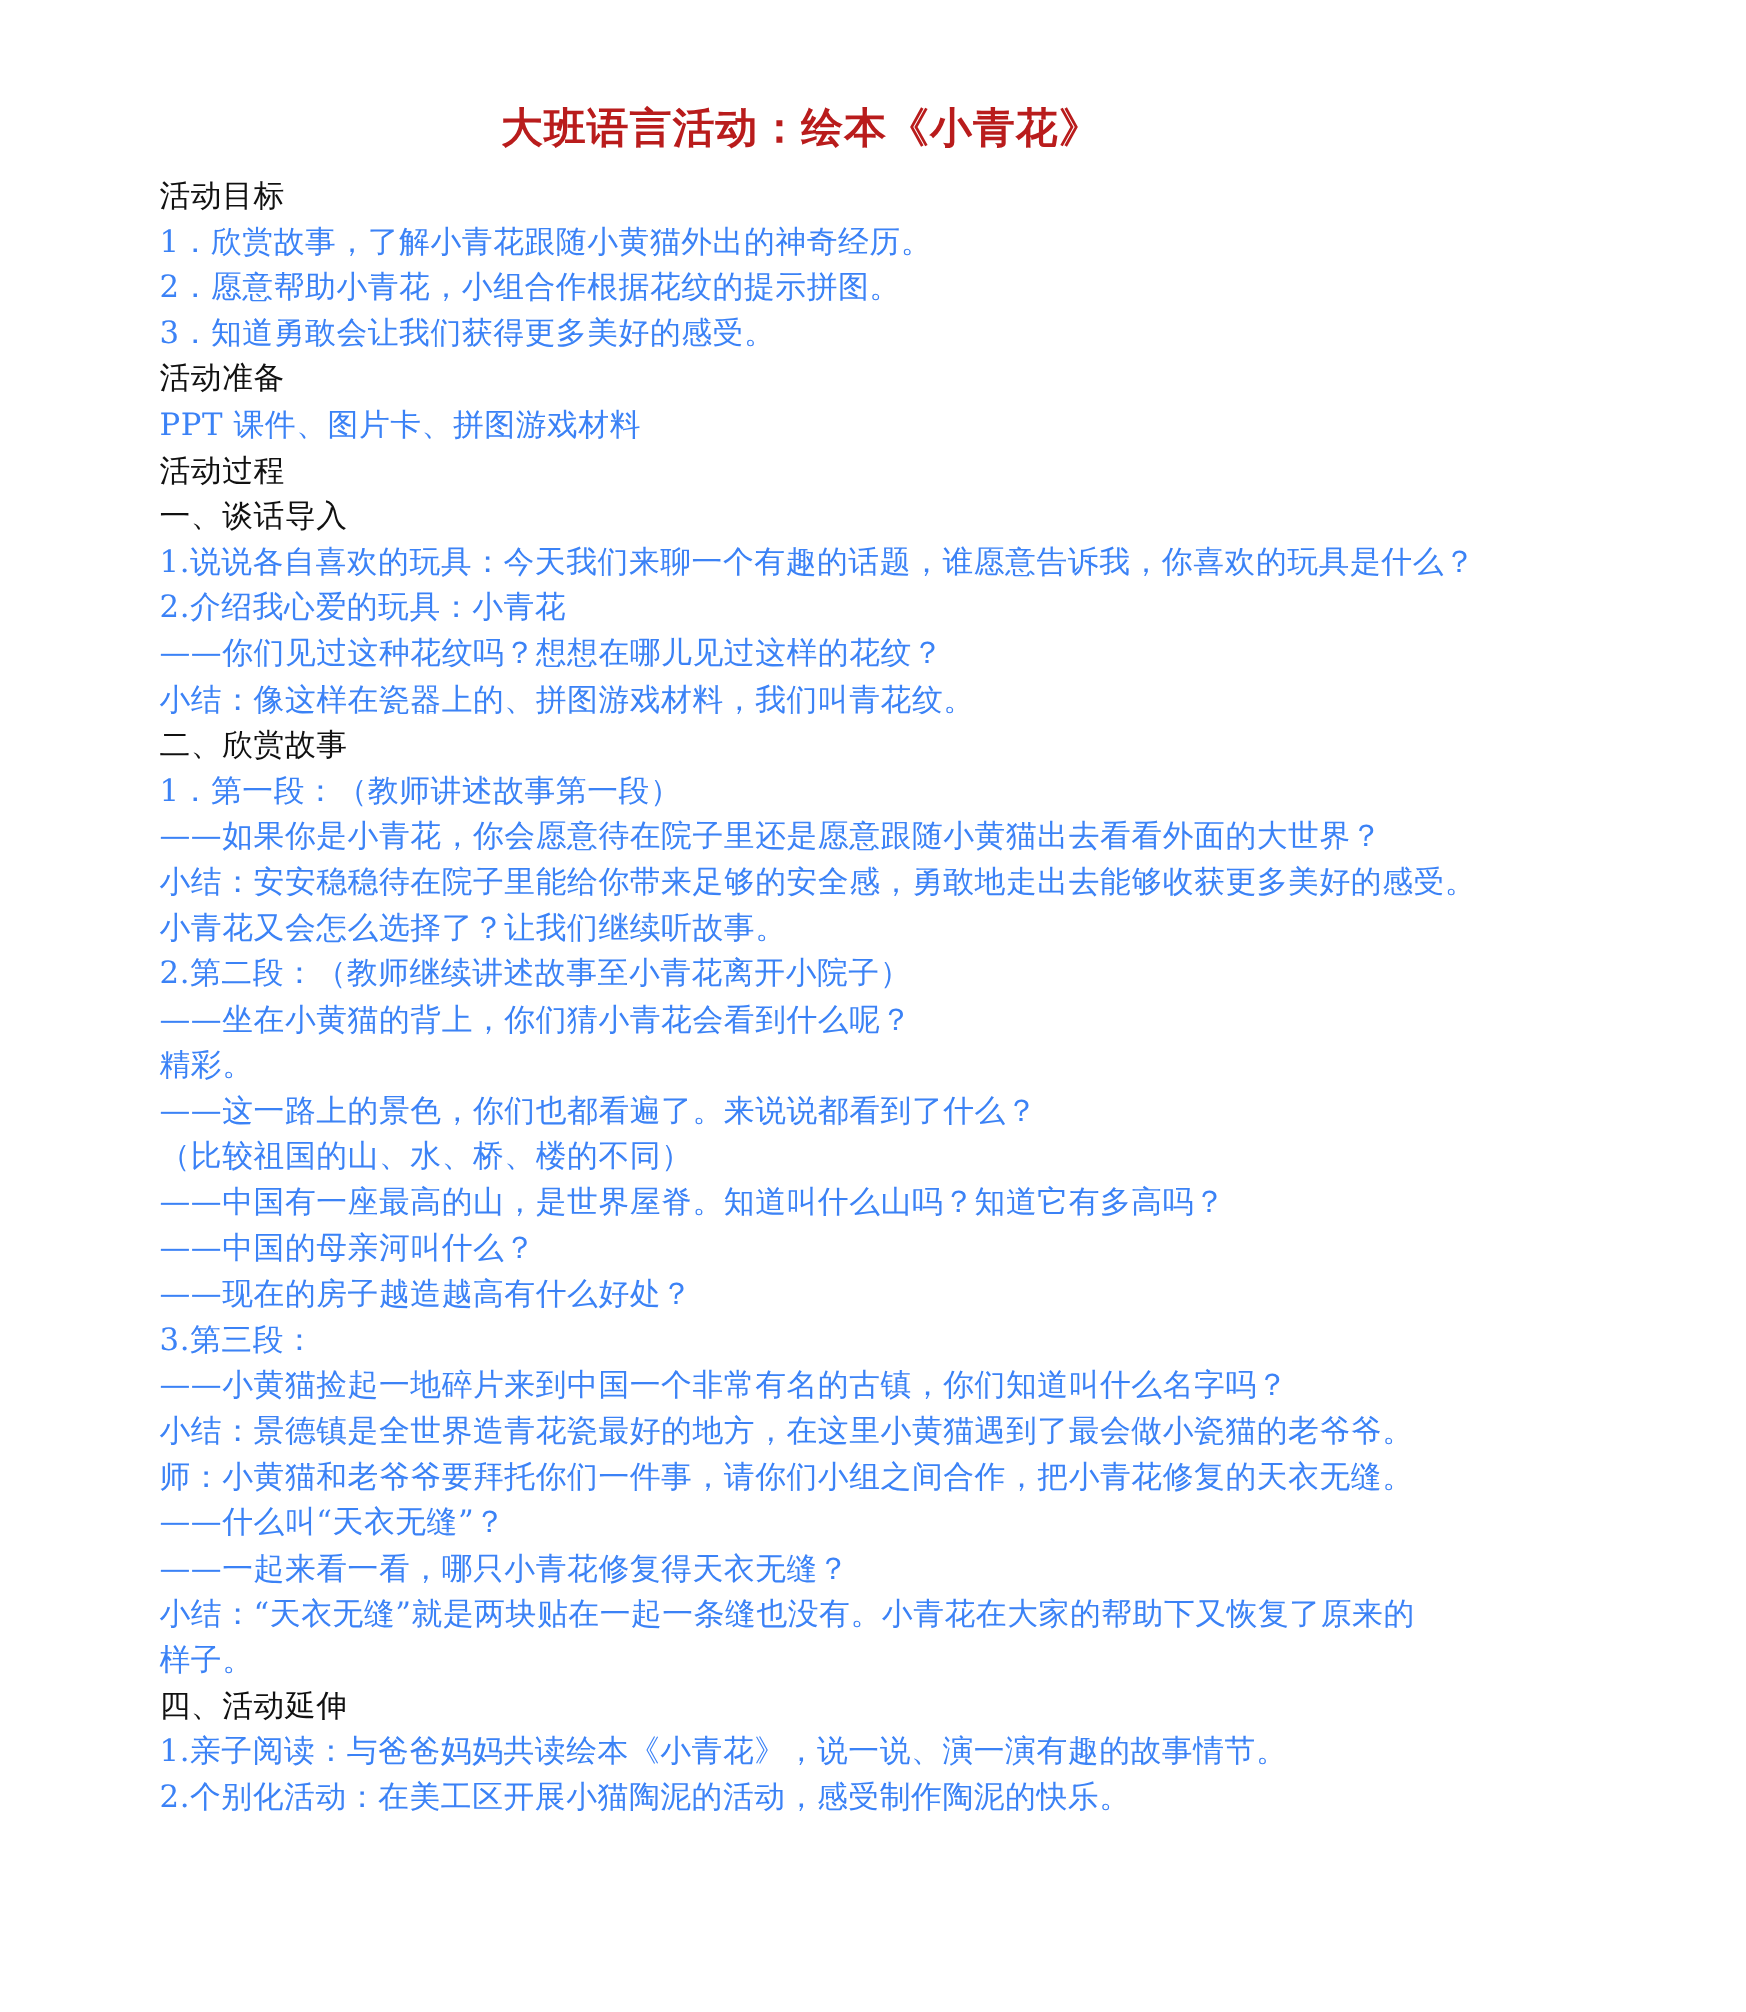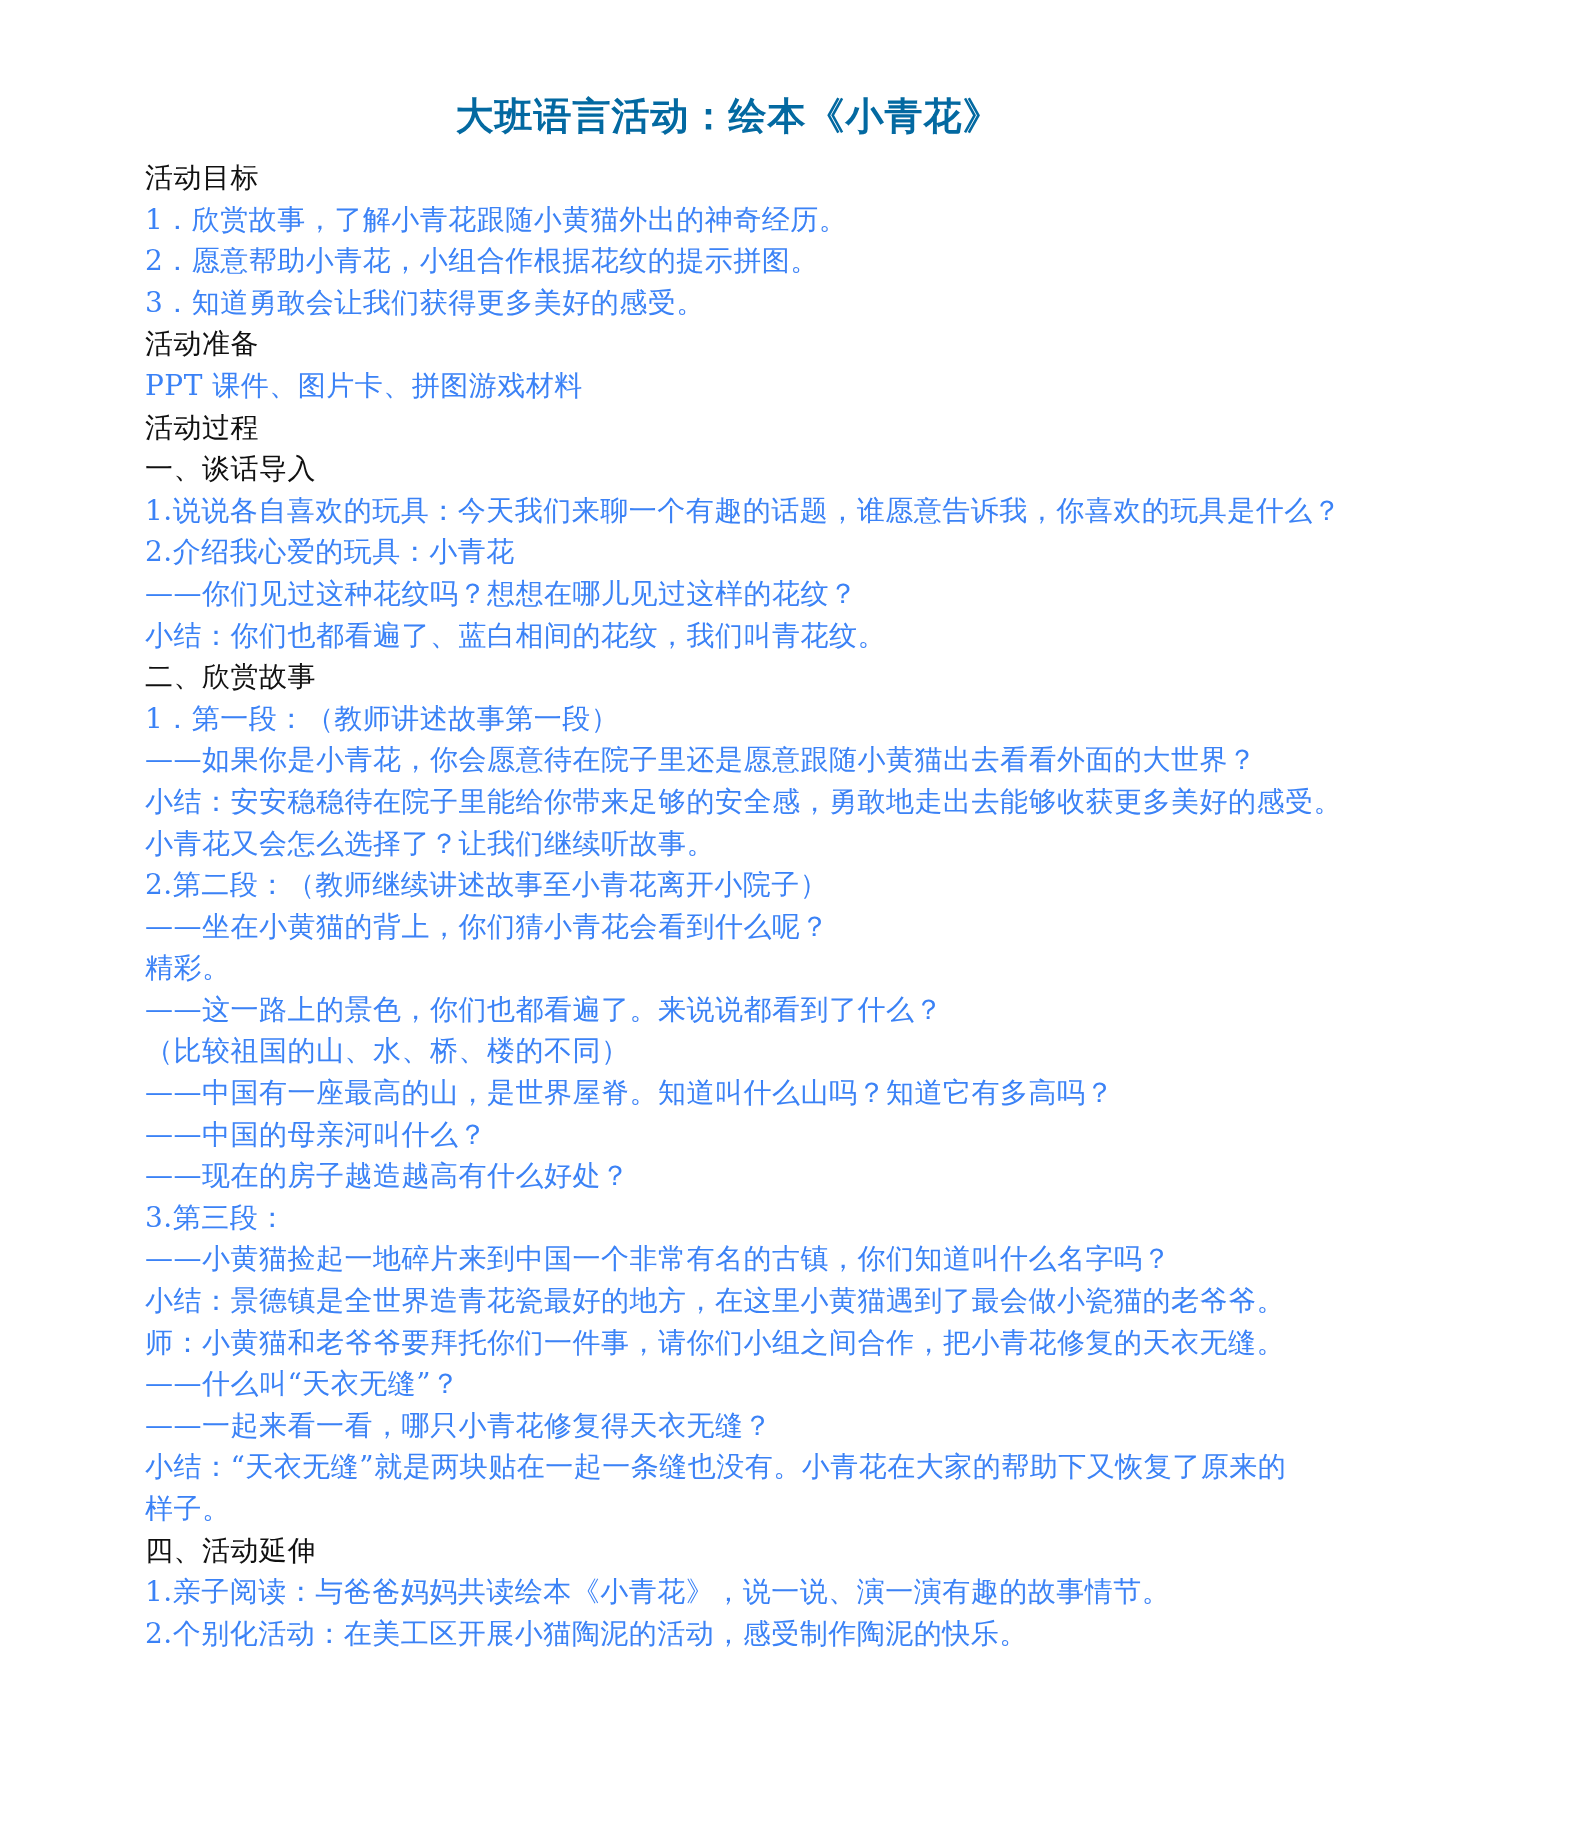--- a/index.html
+++ b/index.html
@@ -27,21 +27,21 @@
       position: absolute;
       left: 0;
       top: 90px;
       width: 1457px;
       text-align: center;
       font-family: "DejaVu Sans", "Liberation Sans", sans-serif;
       font-size: 38px;
       font-weight: bold;
       letter-spacing: 1px;
       line-height: 52px;
-      color: #0369a1;
+      color: #b91c1c;
     }
     .body-text {
       position: absolute;
       left: 145px;
       top: 157px;
       width: 1300px;
     }
     .line {
       font-size: 28px;
       line-height: 41.6px;
@@ -69,21 +69,21 @@
 
     <div class="line heading">活动准备</div>
     <div class="line">PPT 课件、图片卡、拼图游戏材料</div>
 
     <div class="line heading">活动过程</div>
 
     <div class="line heading">一、谈话导入</div>
     <div class="line">1.说说各自喜欢的玩具：今天我们来聊一个有趣的话题，谁愿意告诉我，你喜欢的玩具是什么？</div>
     <div class="line">2.介绍我心爱的玩具：小青花</div>
     <div class="line">——你们见过这种花纹吗？想想在哪儿见过这样的花纹？</div>
-    <div class="line">小结：你们也都看遍了、蓝白相间的花纹，我们叫青花纹。</div>
+    <div class="line">小结：像这样在瓷器上的、拼图游戏材料，我们叫青花纹。</div>
 
     <div class="line heading">二、欣赏故事</div>
     <div class="line">1．第一段：（教师讲述故事第一段）</div>
     <div class="line">——如果你是小青花，你会愿意待在院子里还是愿意跟随小黄猫出去看看外面的大世界？</div>
     <div class="line">小结：安安稳稳待在院子里能给你带来足够的安全感，勇敢地走出去能够收获更多美好的感受。</div>
     <div class="line">小青花又会怎么选择了？让我们继续听故事。</div>
     <div class="line">2.第二段：（教师继续讲述故事至小青花离开小院子）</div>
     <div class="line">——坐在小黄猫的背上，你们猜小青花会看到什么呢？</div>
     <div class="line">精彩。</div>
     <div class="line">——这一路上的景色，你们也都看遍了。来说说都看到了什么？</div>

